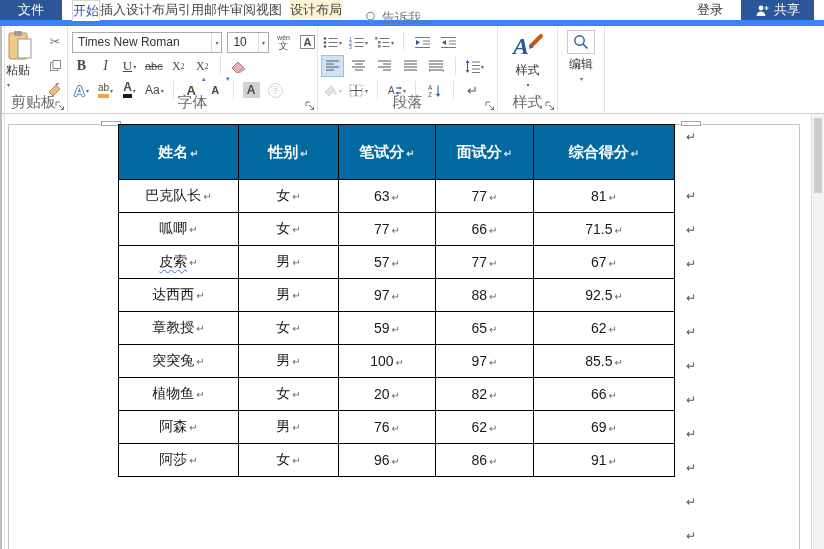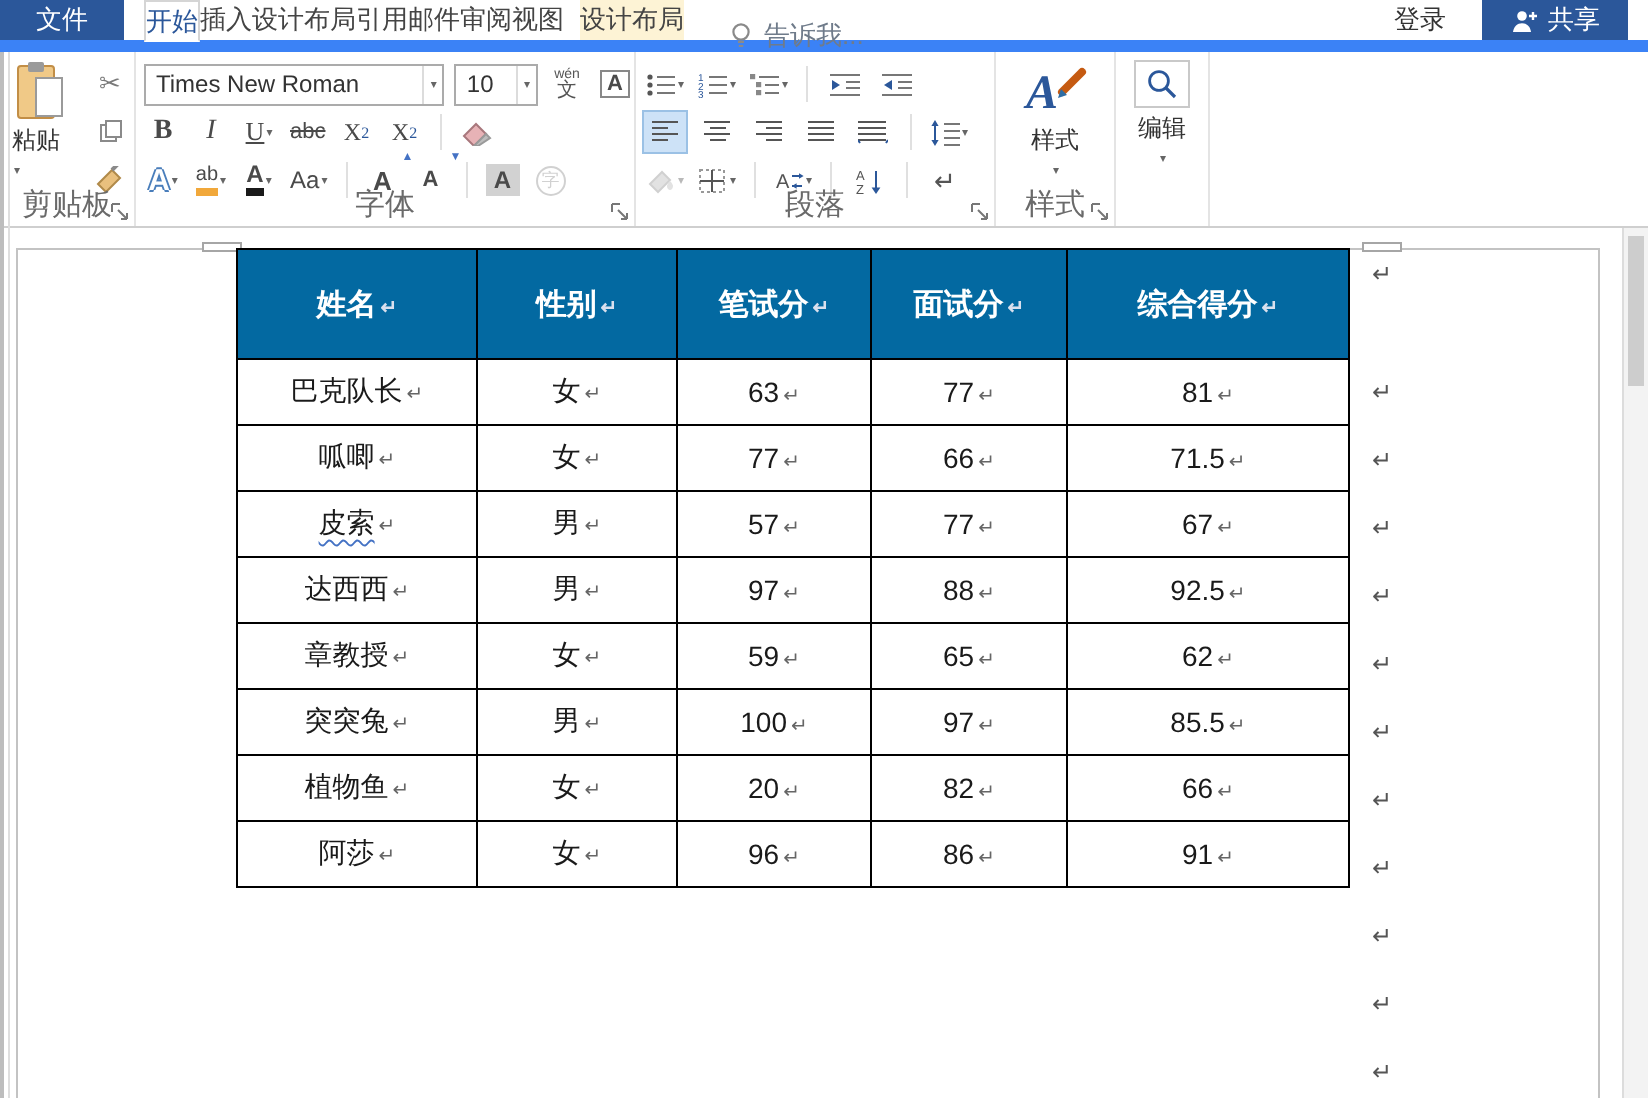--- a/index.html
+++ b/index.html
@@ -495,20 +495,27 @@
           <td><span>85.5</span><span class="cmark">↵</span></td>
         </tr>
         <tr>
           <td><span>植物鱼</span><span class="cmark">↵</span></td>
           <td><span>女</span><span class="cmark">↵</span></td>
           <td><span>20</span><span class="cmark">↵</span></td>
           <td><span>82</span><span class="cmark">↵</span></td>
           <td><span>66</span><span class="cmark">↵</span></td>
         </tr>
         <tr>
+          <td><span>阿森</span><span class="cmark">↵</span></td>
+          <td><span>男</span><span class="cmark">↵</span></td>
+          <td><span>76</span><span class="cmark">↵</span></td>
+          <td><span>62</span><span class="cmark">↵</span></td>
+          <td><span>69</span><span class="cmark">↵</span></td>
+        </tr>
+        <tr>
           <td><span>阿莎</span><span class="cmark">↵</span></td>
           <td><span>女</span><span class="cmark">↵</span></td>
           <td><span>96</span><span class="cmark">↵</span></td>
           <td><span>86</span><span class="cmark">↵</span></td>
           <td><span>91</span><span class="cmark">↵</span></td>
         </tr>
       </tbody>
   </table>
 
   <div id="row-marks">

